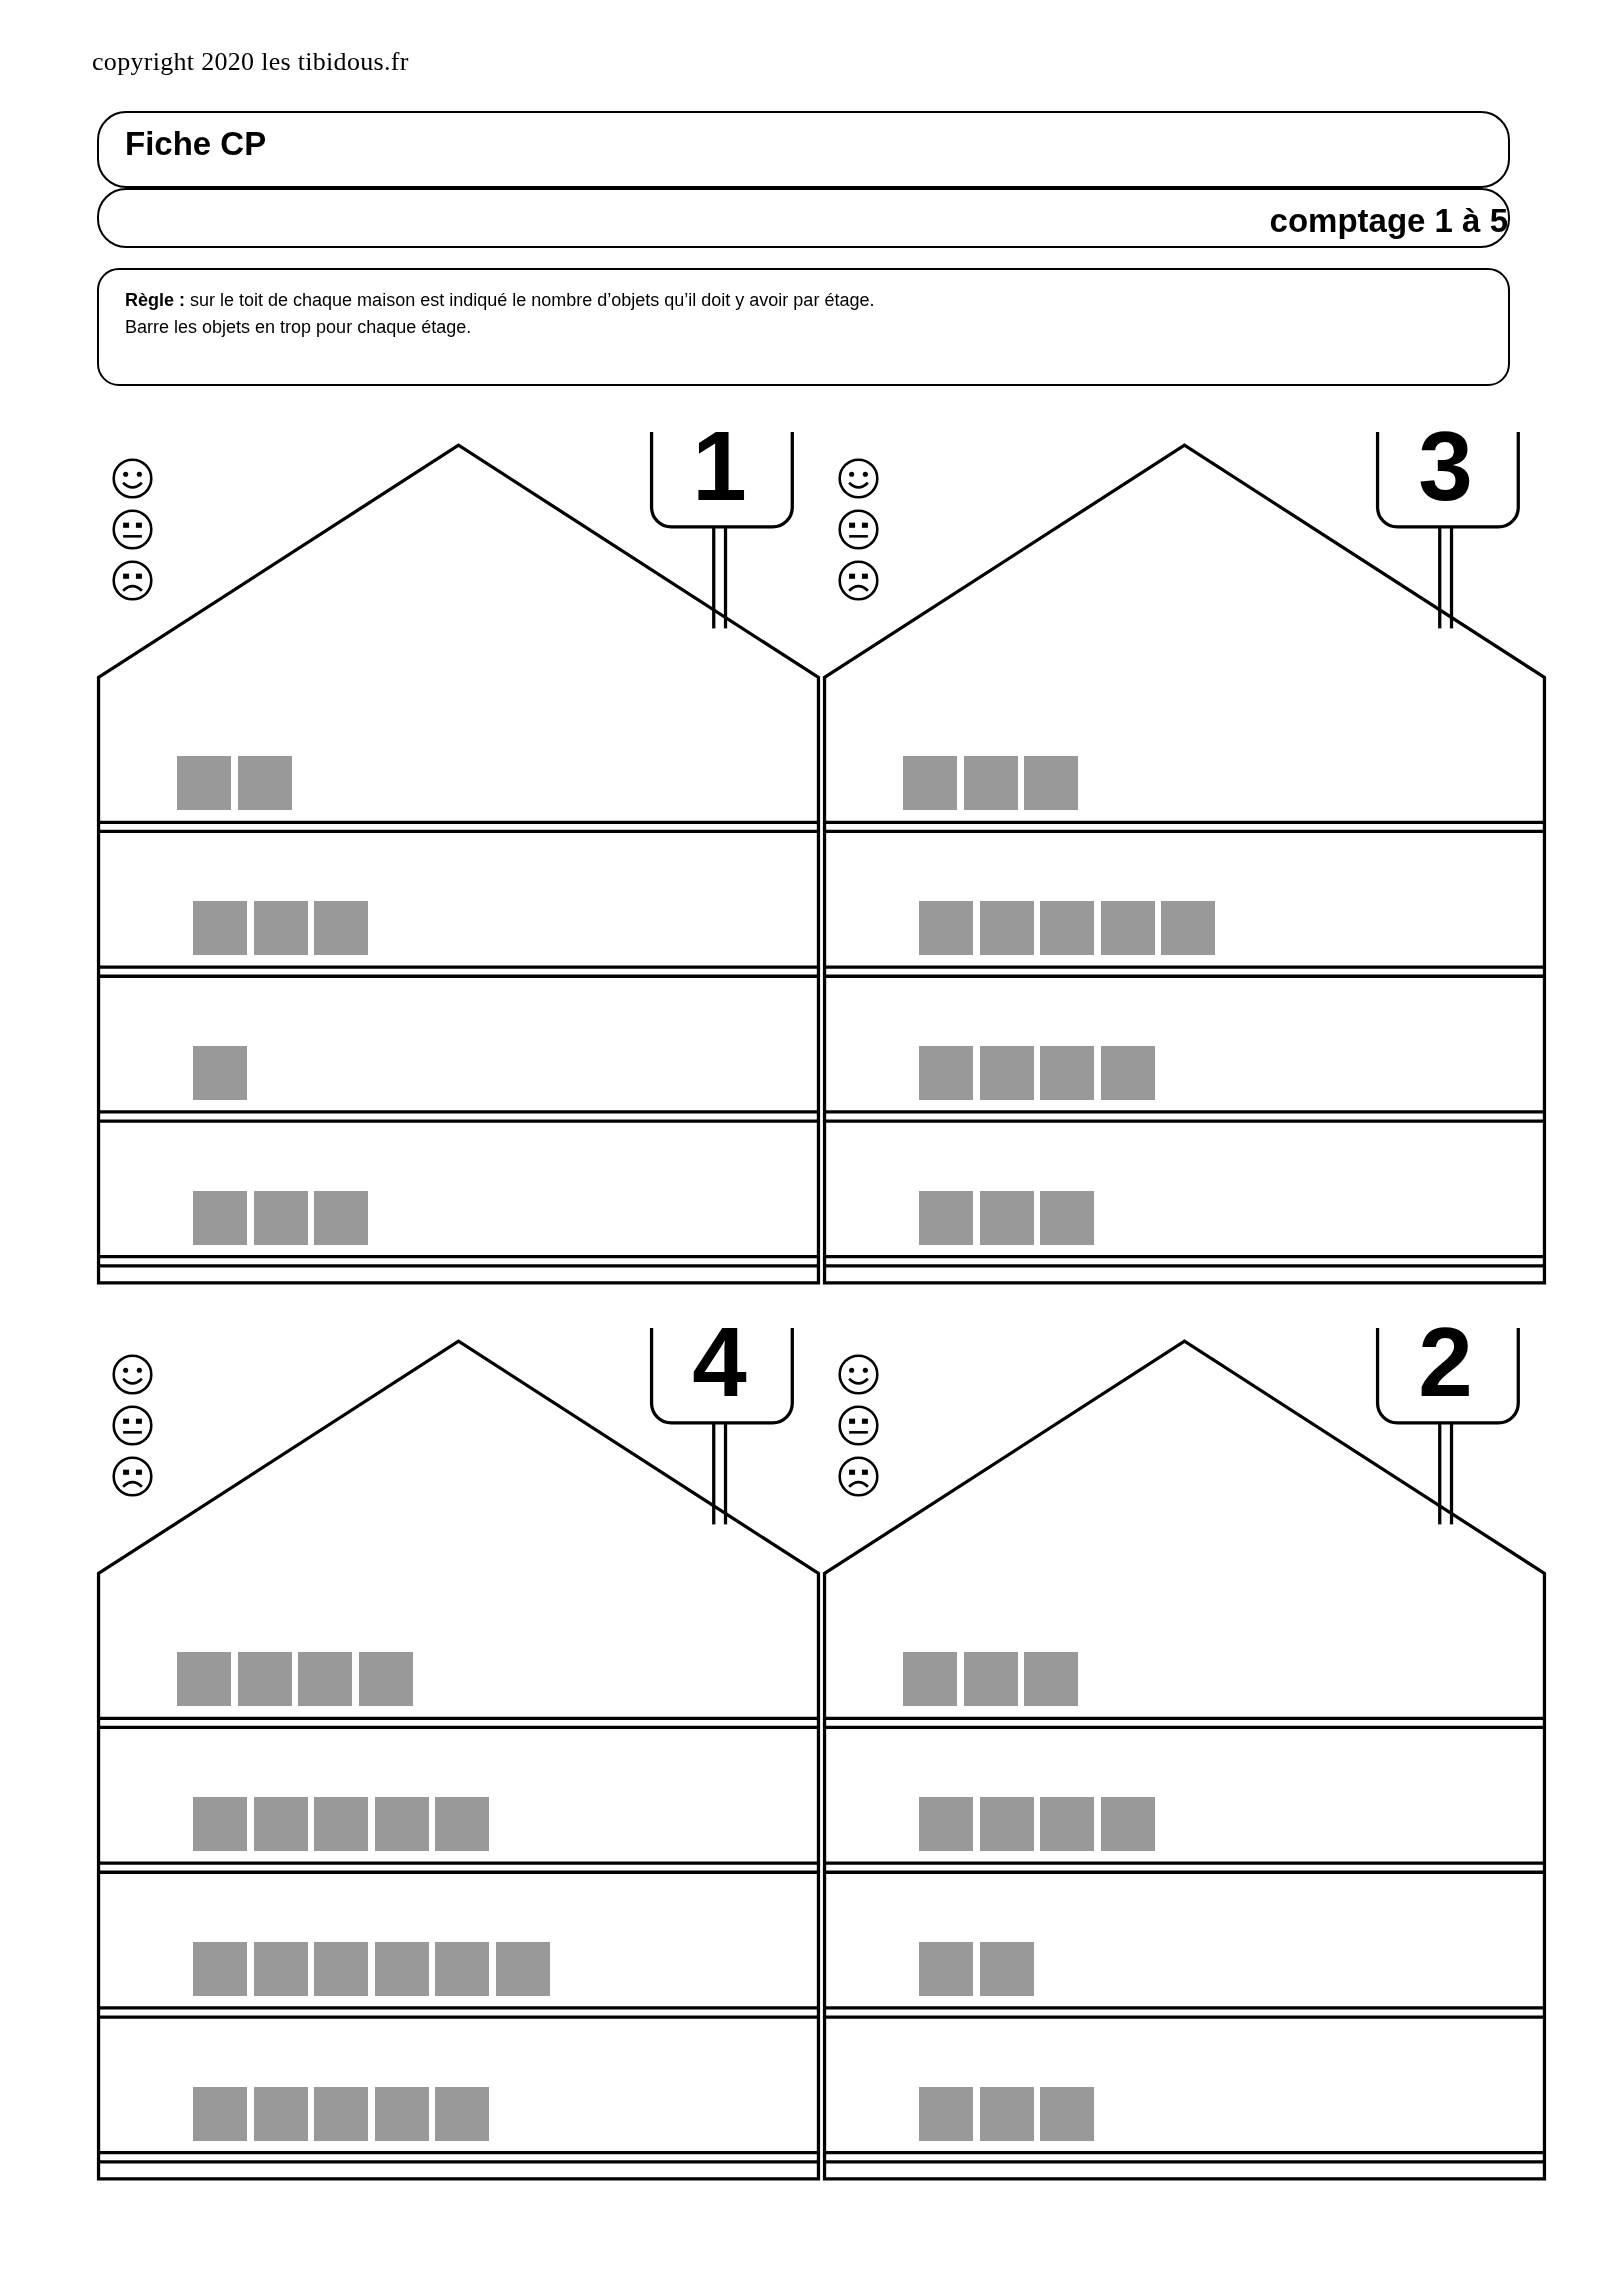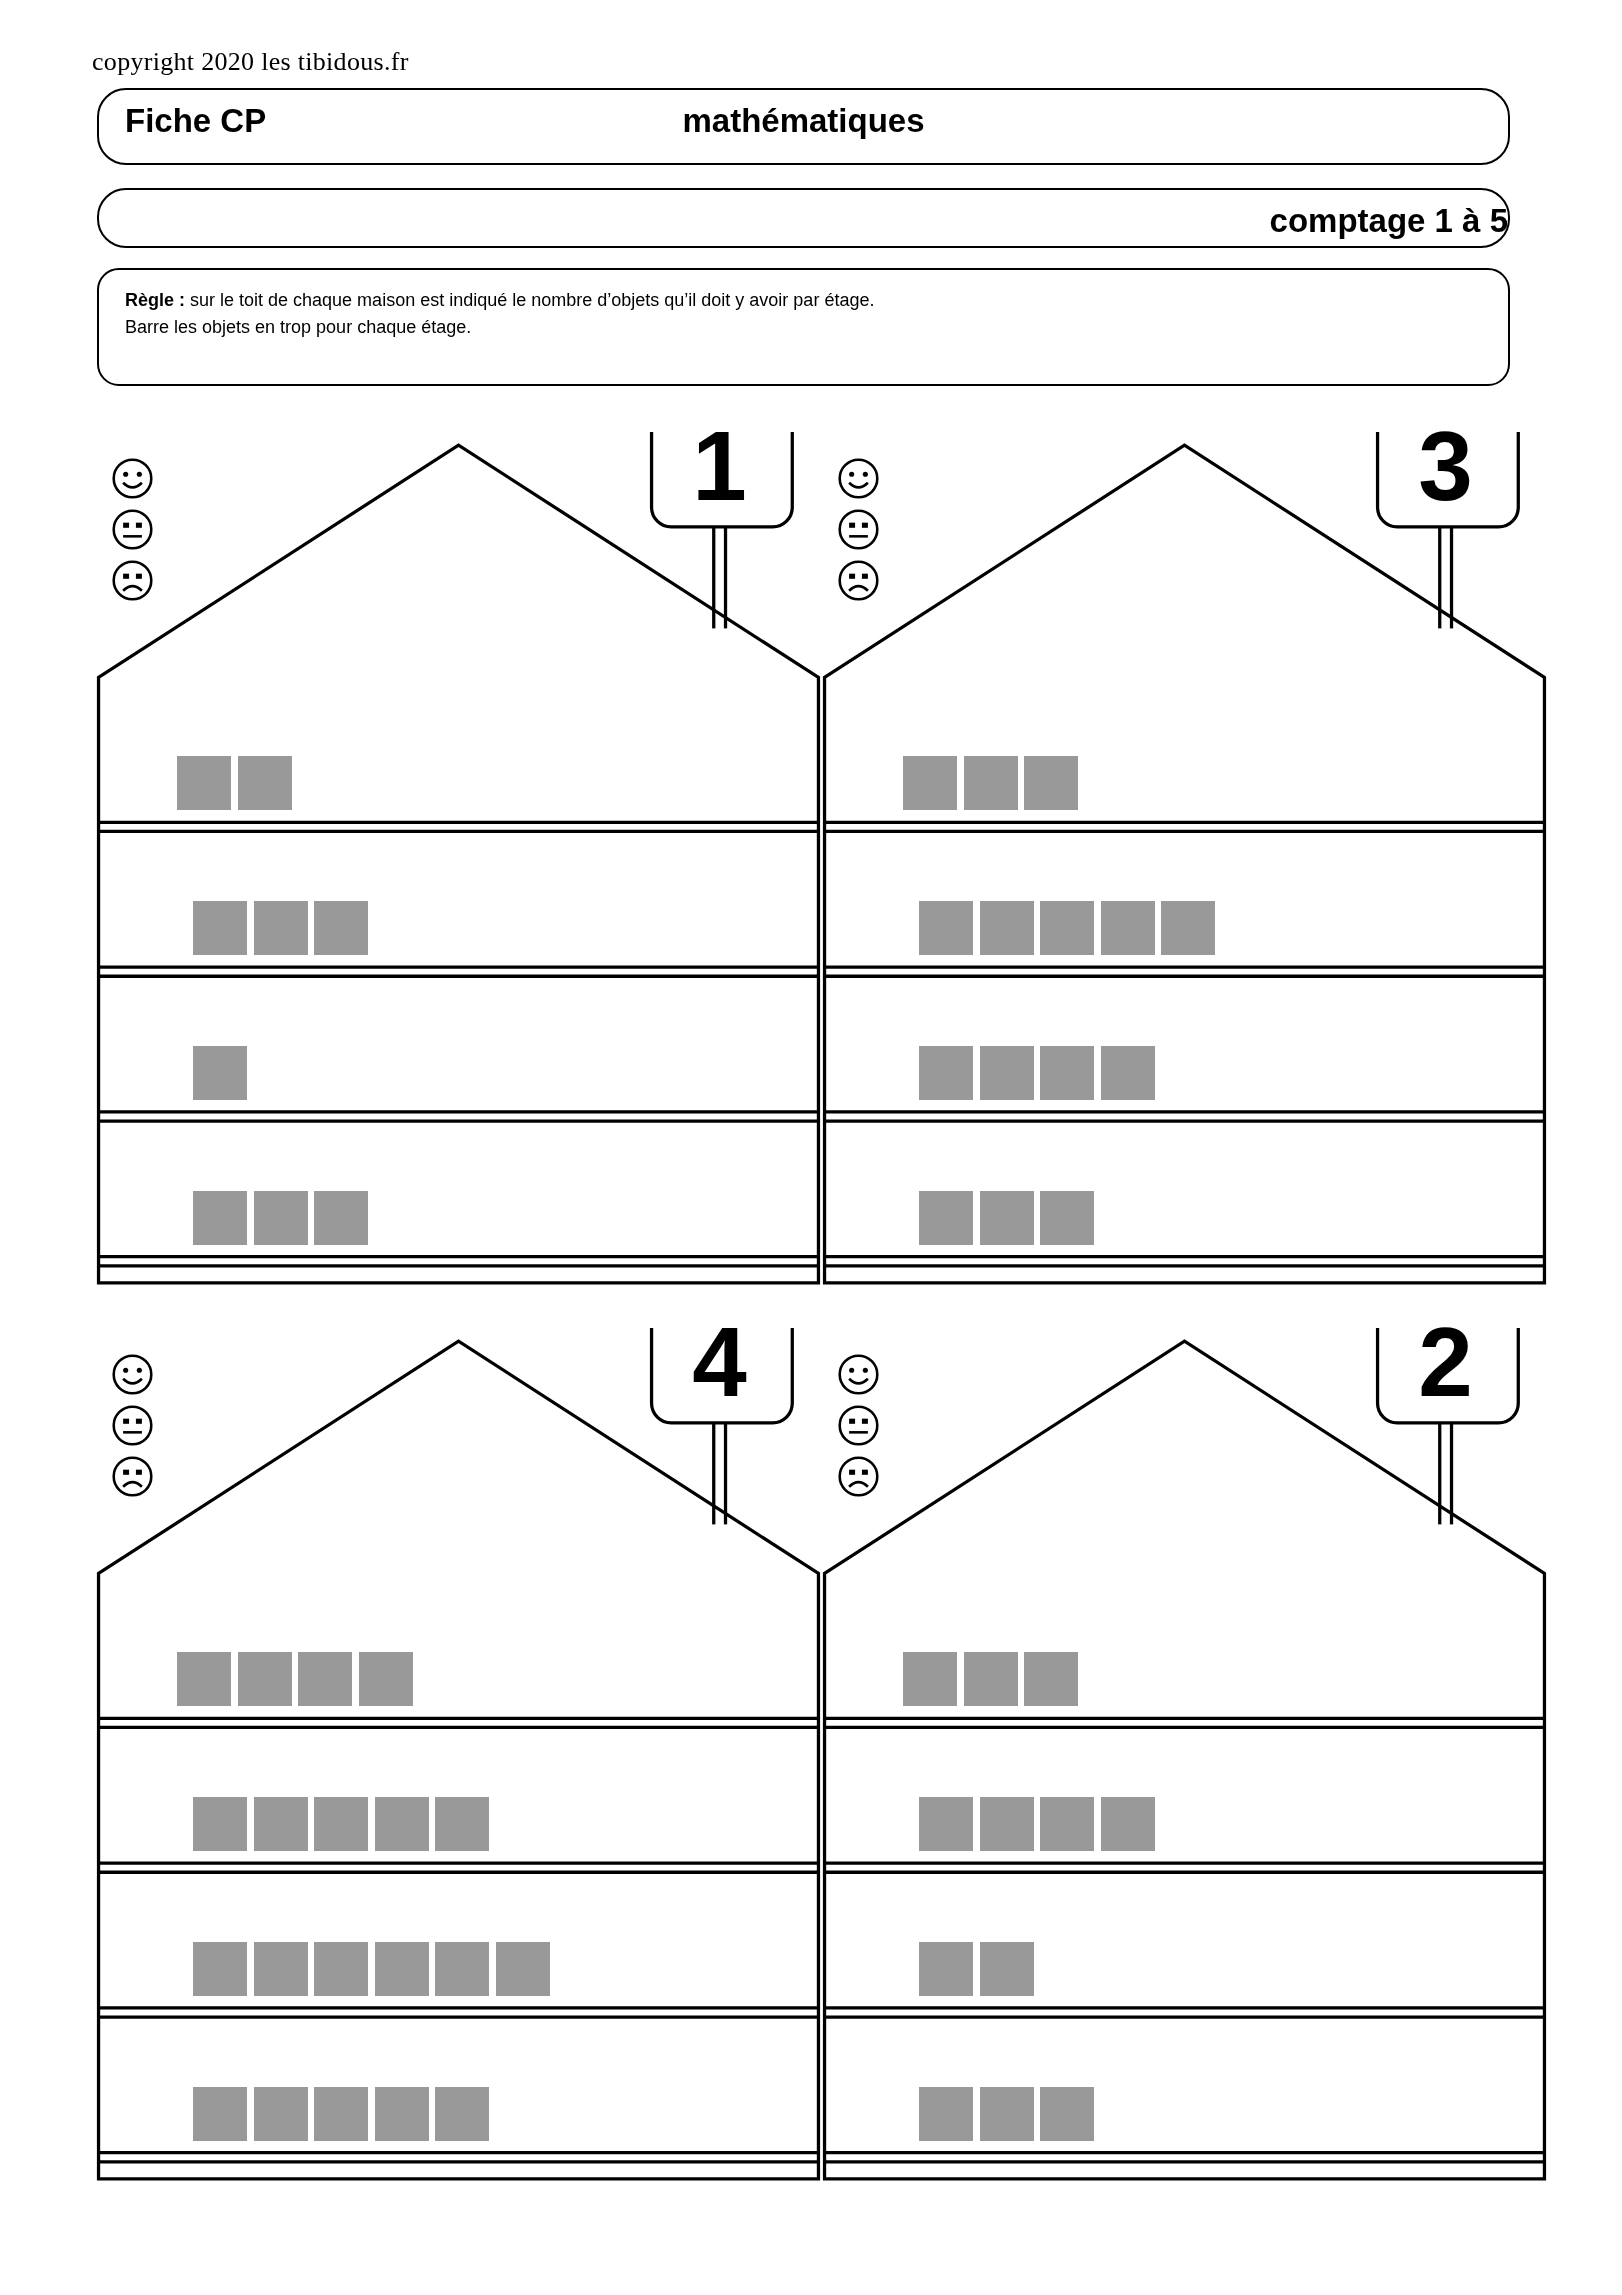--- a/index.html
+++ b/index.html
@@ -33,21 +33,21 @@
   }
   .pill {
     position: absolute;
     box-sizing: border-box;
     border: 2px solid #000;
     border-radius: 29px;
     background: #fff;
   }
   .pill-title {
     left: 97px;
-    top: 88px;
+    top: 111px;
     width: 1413px;
     height: 77px;
   }
   .pill-sub {
     left: 97px;
     top: 188px;
     width: 1413px;
     height: 60px;
   }
   .pill-rule {
@@ -144,21 +144,20 @@
 </style>
 </head>
 <body>
 
 <div class="page">
 
   <div class="copyright">copyright 2020 les tibidous.fr</div>
 
   <div class="pill pill-title">
     <div class="fiche-label">Fiche CP</div>
-    <div class="matiere-label">mathématiques</div>
   </div>
 
   <div class="pill pill-sub">
     <div class="sub-label">comptage 1 à 5</div>
   </div>
 
   <div class="pill pill-rule">
     <div class="rule-text">
       <b>Règle :</b><span> sur le toit de chaque maison est indiqué le nombre d’objets qu’il doit y avoir par étage.</span><br>
       <span>Barre les objets en trop pour chaque étage.</span>

